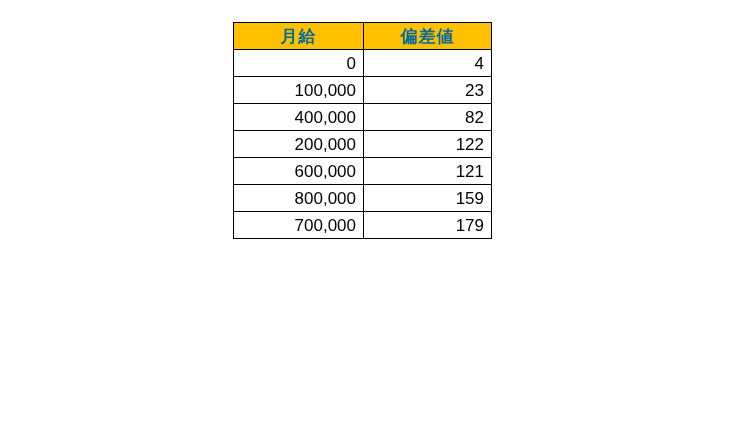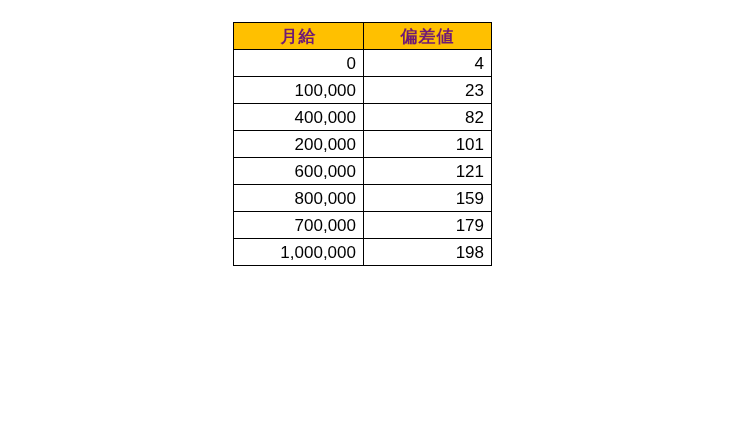--- a/index.html
+++ b/index.html
@@ -32,21 +32,21 @@
   table.data-table td {
     border: 1px solid #000000;
     height: 27px;
     box-sizing: border-box;
     font-size: 17px;
     line-height: 25px;
     padding: 0 7px;
   }
   table.data-table th {
     background: #ffc000;
-    color: #701a75;
+    color: #0369a1;
     font-weight: bold;
     text-align: center;
     letter-spacing: 1px;
   }
   table.data-table td {
     background: #ffffff;
     color: #000000;
     text-align: right;
     font-weight: normal;
   }
@@ -77,34 +77,30 @@
         <tr>
           <td>100,000</td>
           <td>23</td>
         </tr>
         <tr>
           <td>400,000</td>
           <td>82</td>
         </tr>
         <tr>
           <td>200,000</td>
-          <td>101</td>
+          <td>122</td>
         </tr>
         <tr>
           <td>600,000</td>
           <td>121</td>
         </tr>
         <tr>
           <td>800,000</td>
           <td>159</td>
         </tr>
         <tr>
           <td>700,000</td>
           <td>179</td>
         </tr>
-        <tr>
-          <td>1,000,000</td>
-          <td>198</td>
-        </tr>
       </tbody>
     </table>
   </div>
 </div>
 
 </body></html>

